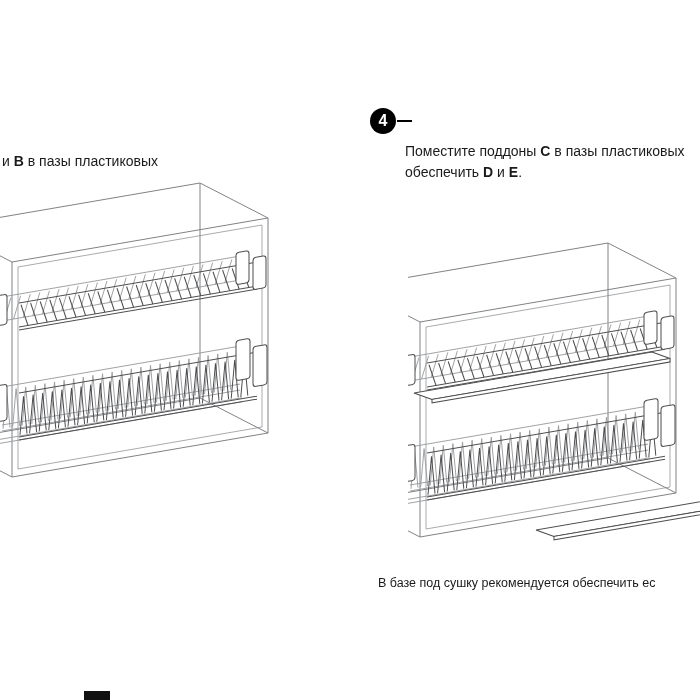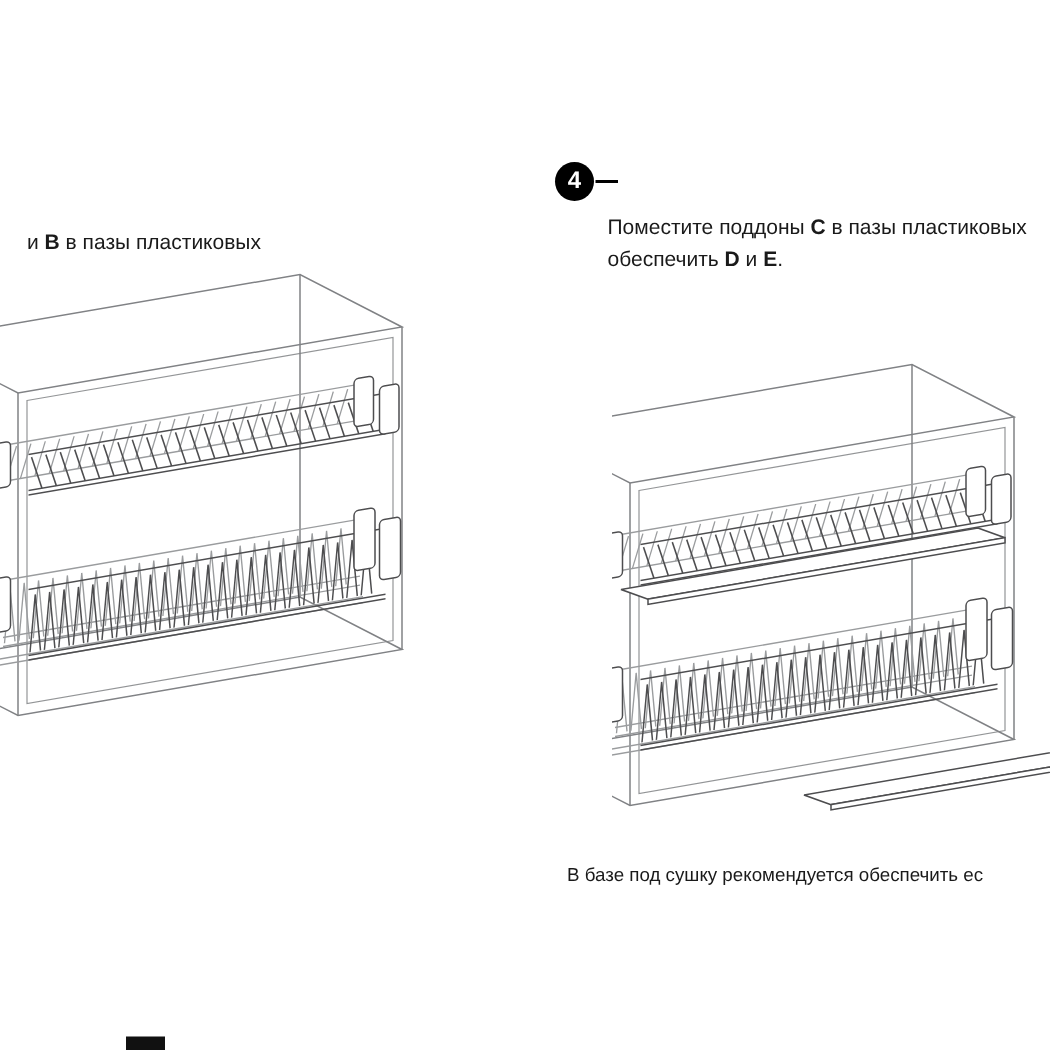--- a/index.html
+++ b/index.html
@@ -23,21 +23,21 @@
   .rackf{stroke:var(--rack-line,#4d4d4f);stroke-width:1;fill:none;}
   .bracket rect{fill:#fff;stroke:var(--rack-line,#4d4d4f);stroke-width:1;}
   .tray path{fill:#fff;stroke:var(--rack-line,#4d4d4f);stroke-width:1;}
   .footer-mark{position:absolute;left:84px;top:691px;width:26px;height:9px;background:#111;}
 </style>
 </head>
 <body>
 
 <div class="page">
 
-  <p class="txt" style="left:18px;top:135px;margin-top:16px;"><span>и </span><b>B</b><span> в пазы пластиковых</span></p>
+  <p class="txt" style="left:2px;top:135px;margin-top:16px;"><span>и </span><b>B</b><span> в пазы пластиковых</span></p>
 
   <div class="step-badge">
     <span>4</span>
   </div>
   <div class="step-rule"></div>
 
   <div class="txt" style="left:405px;top:141px;width:295px;">
     <div><span>Поместите поддоны </span><b>C</b><span> в пазы пластиковых</span></div>
     <div><span>обеспечить </span><b>D</b><span> и </span><b>E</b><span>.</span></div>
   </div>

